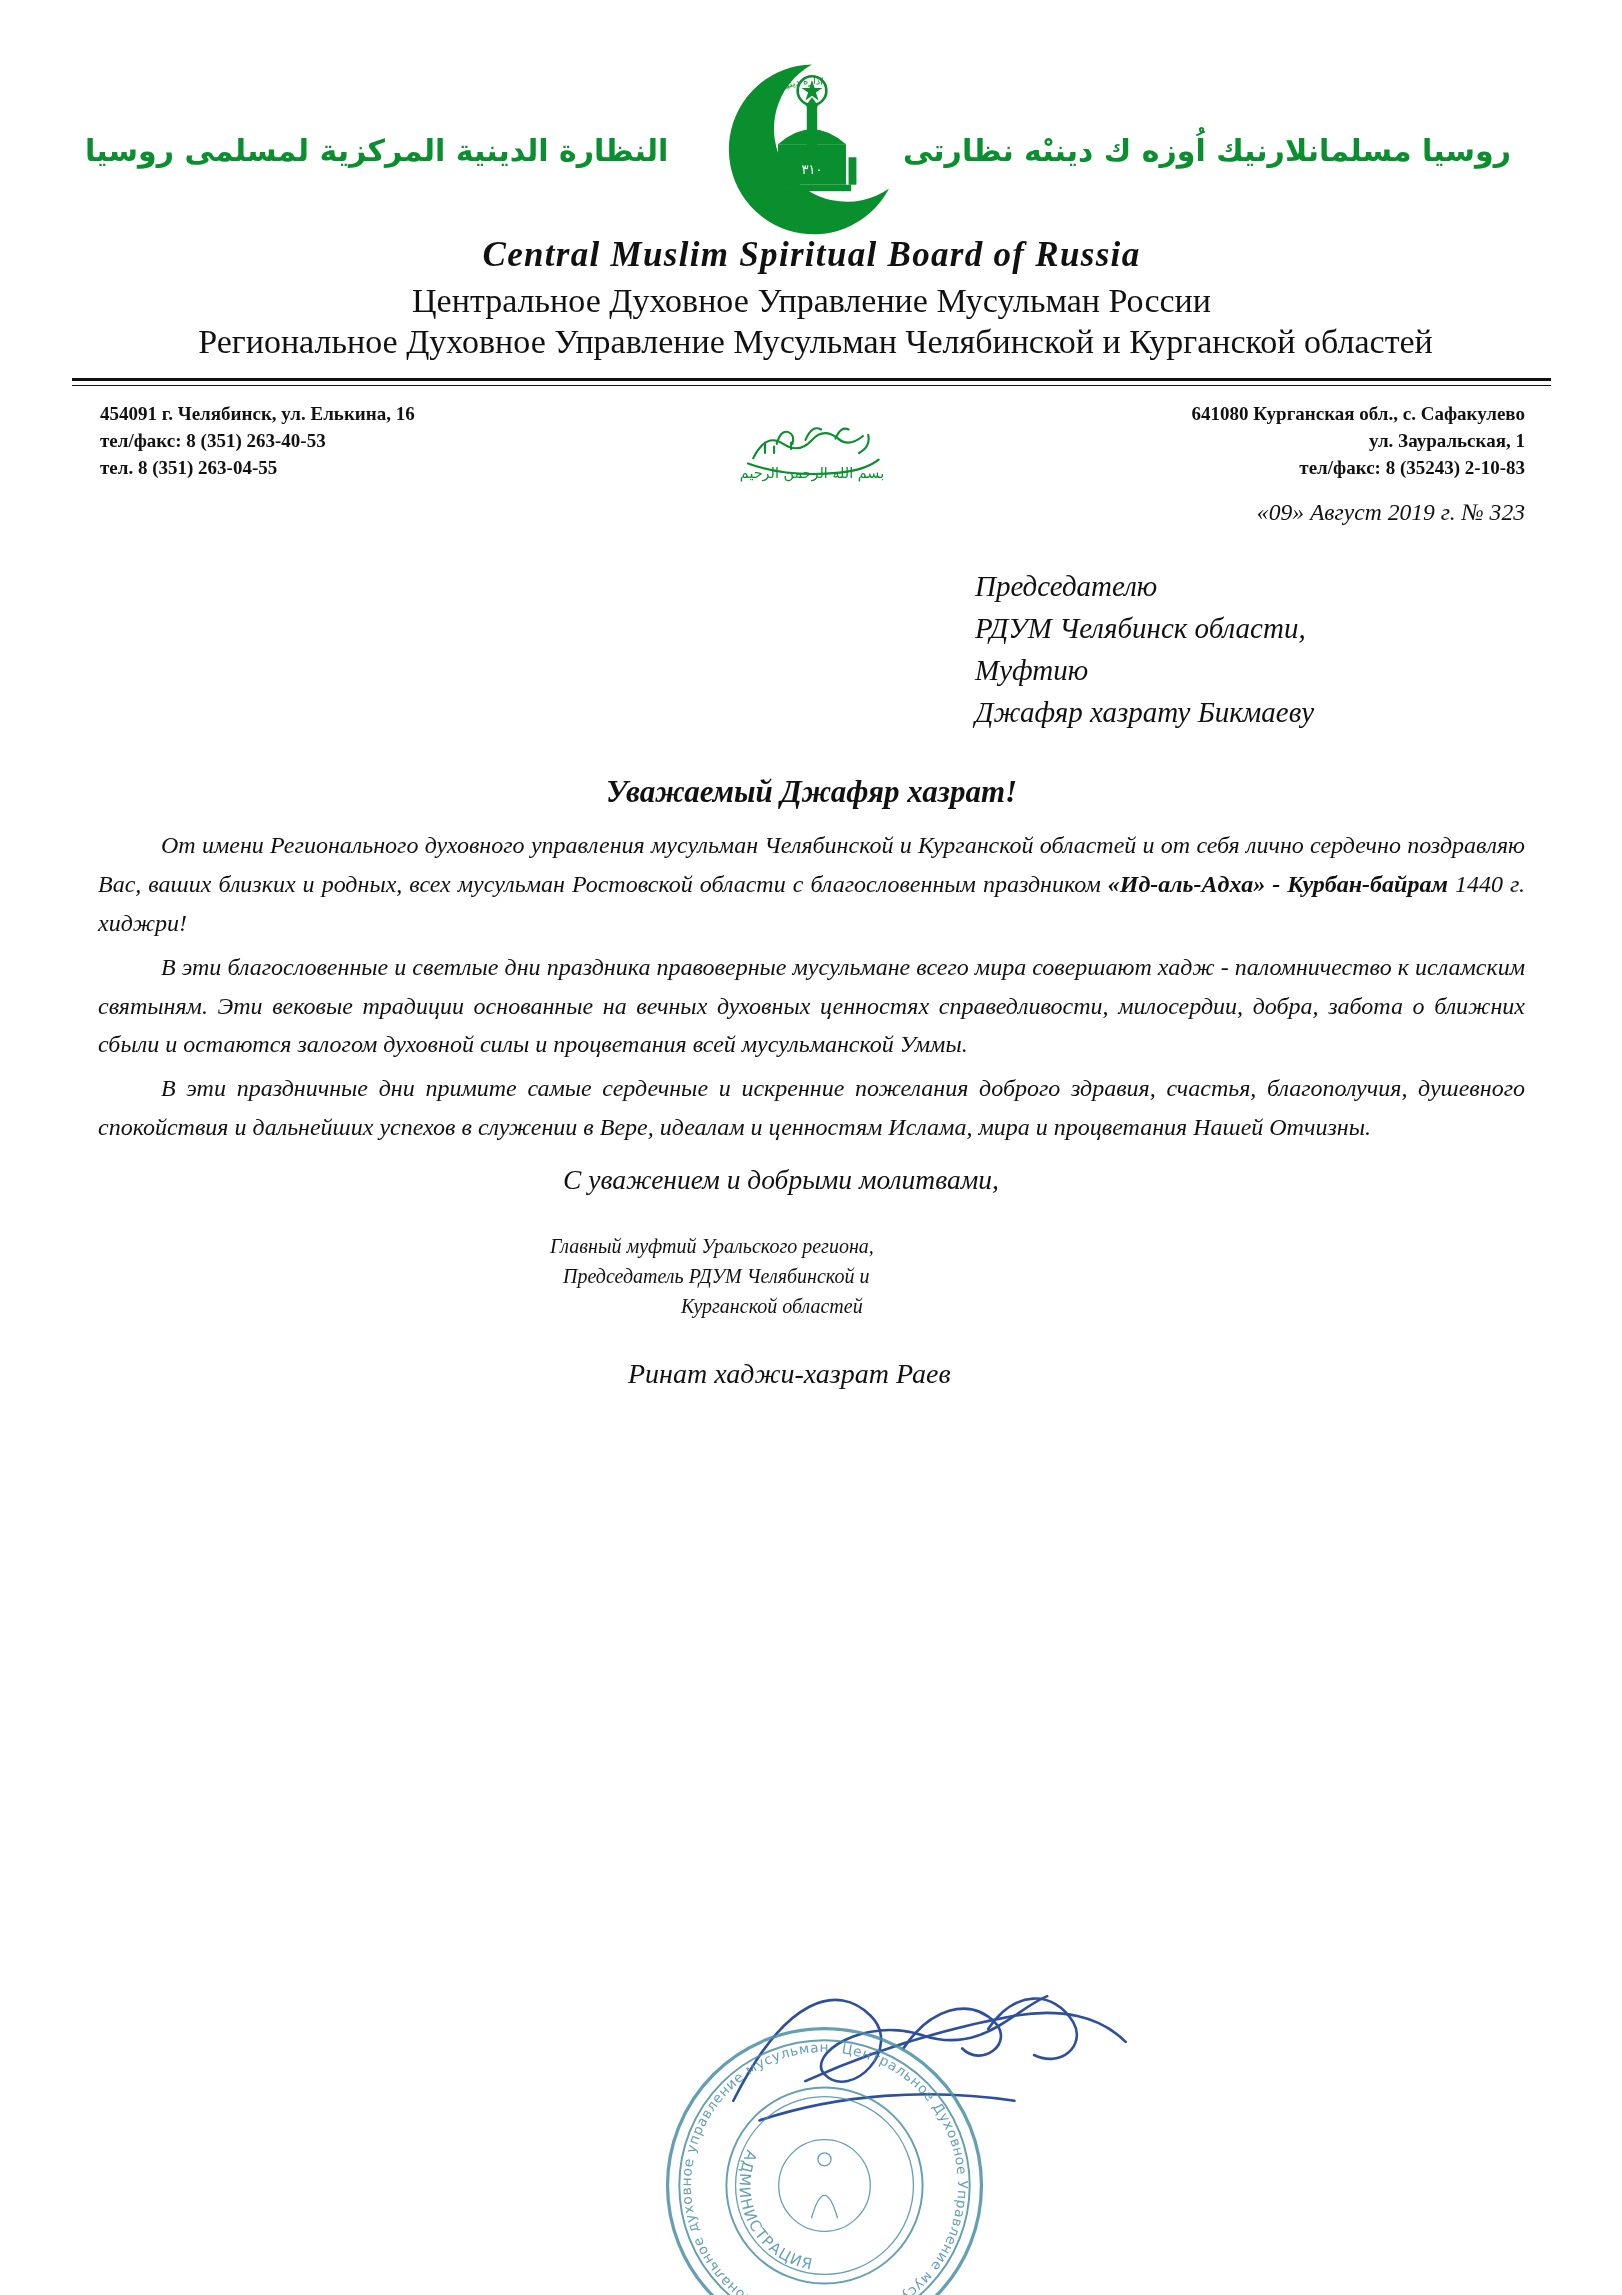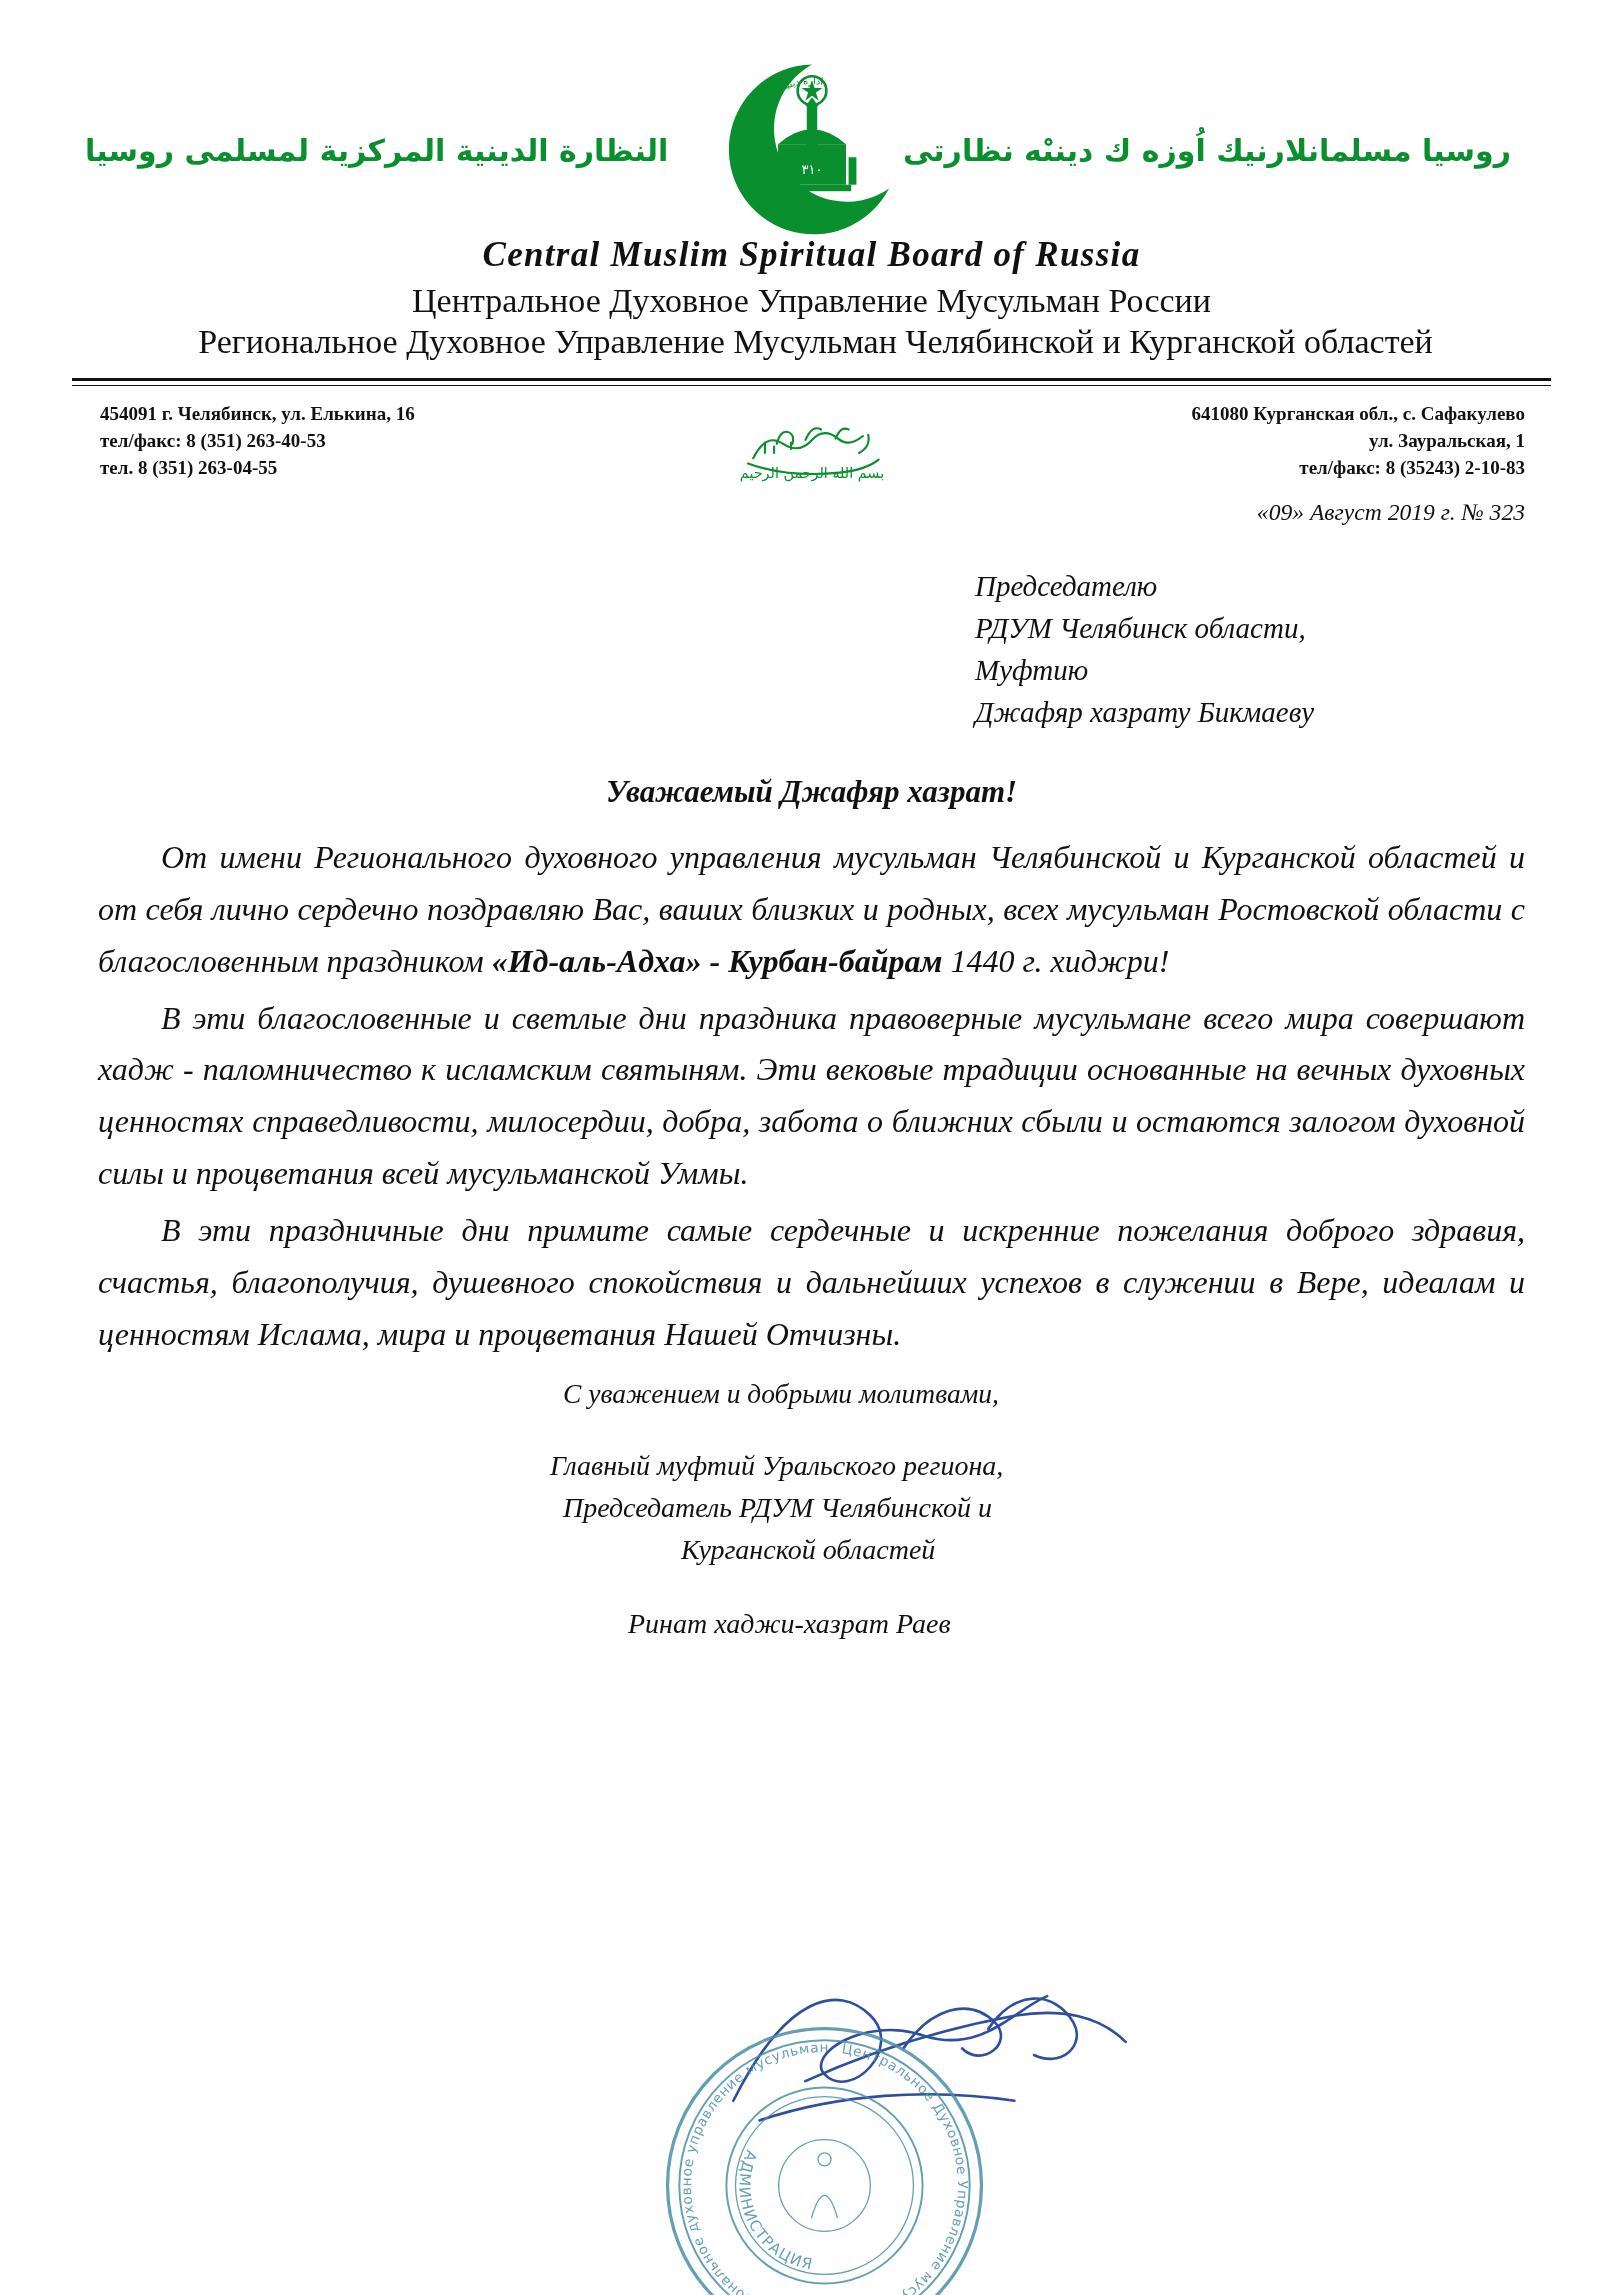--- a/index.html
+++ b/index.html
@@ -131,24 +131,24 @@
     margin-top: 41px;
     text-align: center;
     font-family: "Liberation Serif", serif;
     font-style: italic;
     font-weight: bold;
     font-size: 31px;
   }
 
   
   .body-text {
-    margin: 22px 98px 0 98px;
-    font-family: "Liberation Serif", serif;
-    font-style: italic;
-    font-size: 32px;
+    margin: 16px 98px 0 98px;
+    font-family: "Liberation Serif", serif;
+    font-style: italic;
+    font-size: 24px;
     line-height: 1.62;
     text-align: justify;
   }
   .body-text p {
     margin: 0 0 5.2px 0;
     text-indent: 63px;
   }
   .hl {
     font-weight: bold;
   }
@@ -159,21 +159,21 @@
     margin-left: 563px;
     font-family: "Liberation Serif", serif;
     font-style: italic;
     font-size: 27.5px;
   }
   .signer {
     margin-top: 35px;
     margin-left: 550px;
     font-family: "Liberation Serif", serif;
     font-style: italic;
-    font-size: 28px;
+    font-size: 20px;
     line-height: 1.5;
   }
   .signer .l2 { margin-left: 13px; }
   .signer .l3 { margin-left: 131px; }
   .signer-name {
     margin-top: 37px;
     margin-left: 628px;
     font-family: "Liberation Serif", serif;
     font-style: italic;
     font-size: 28px;

